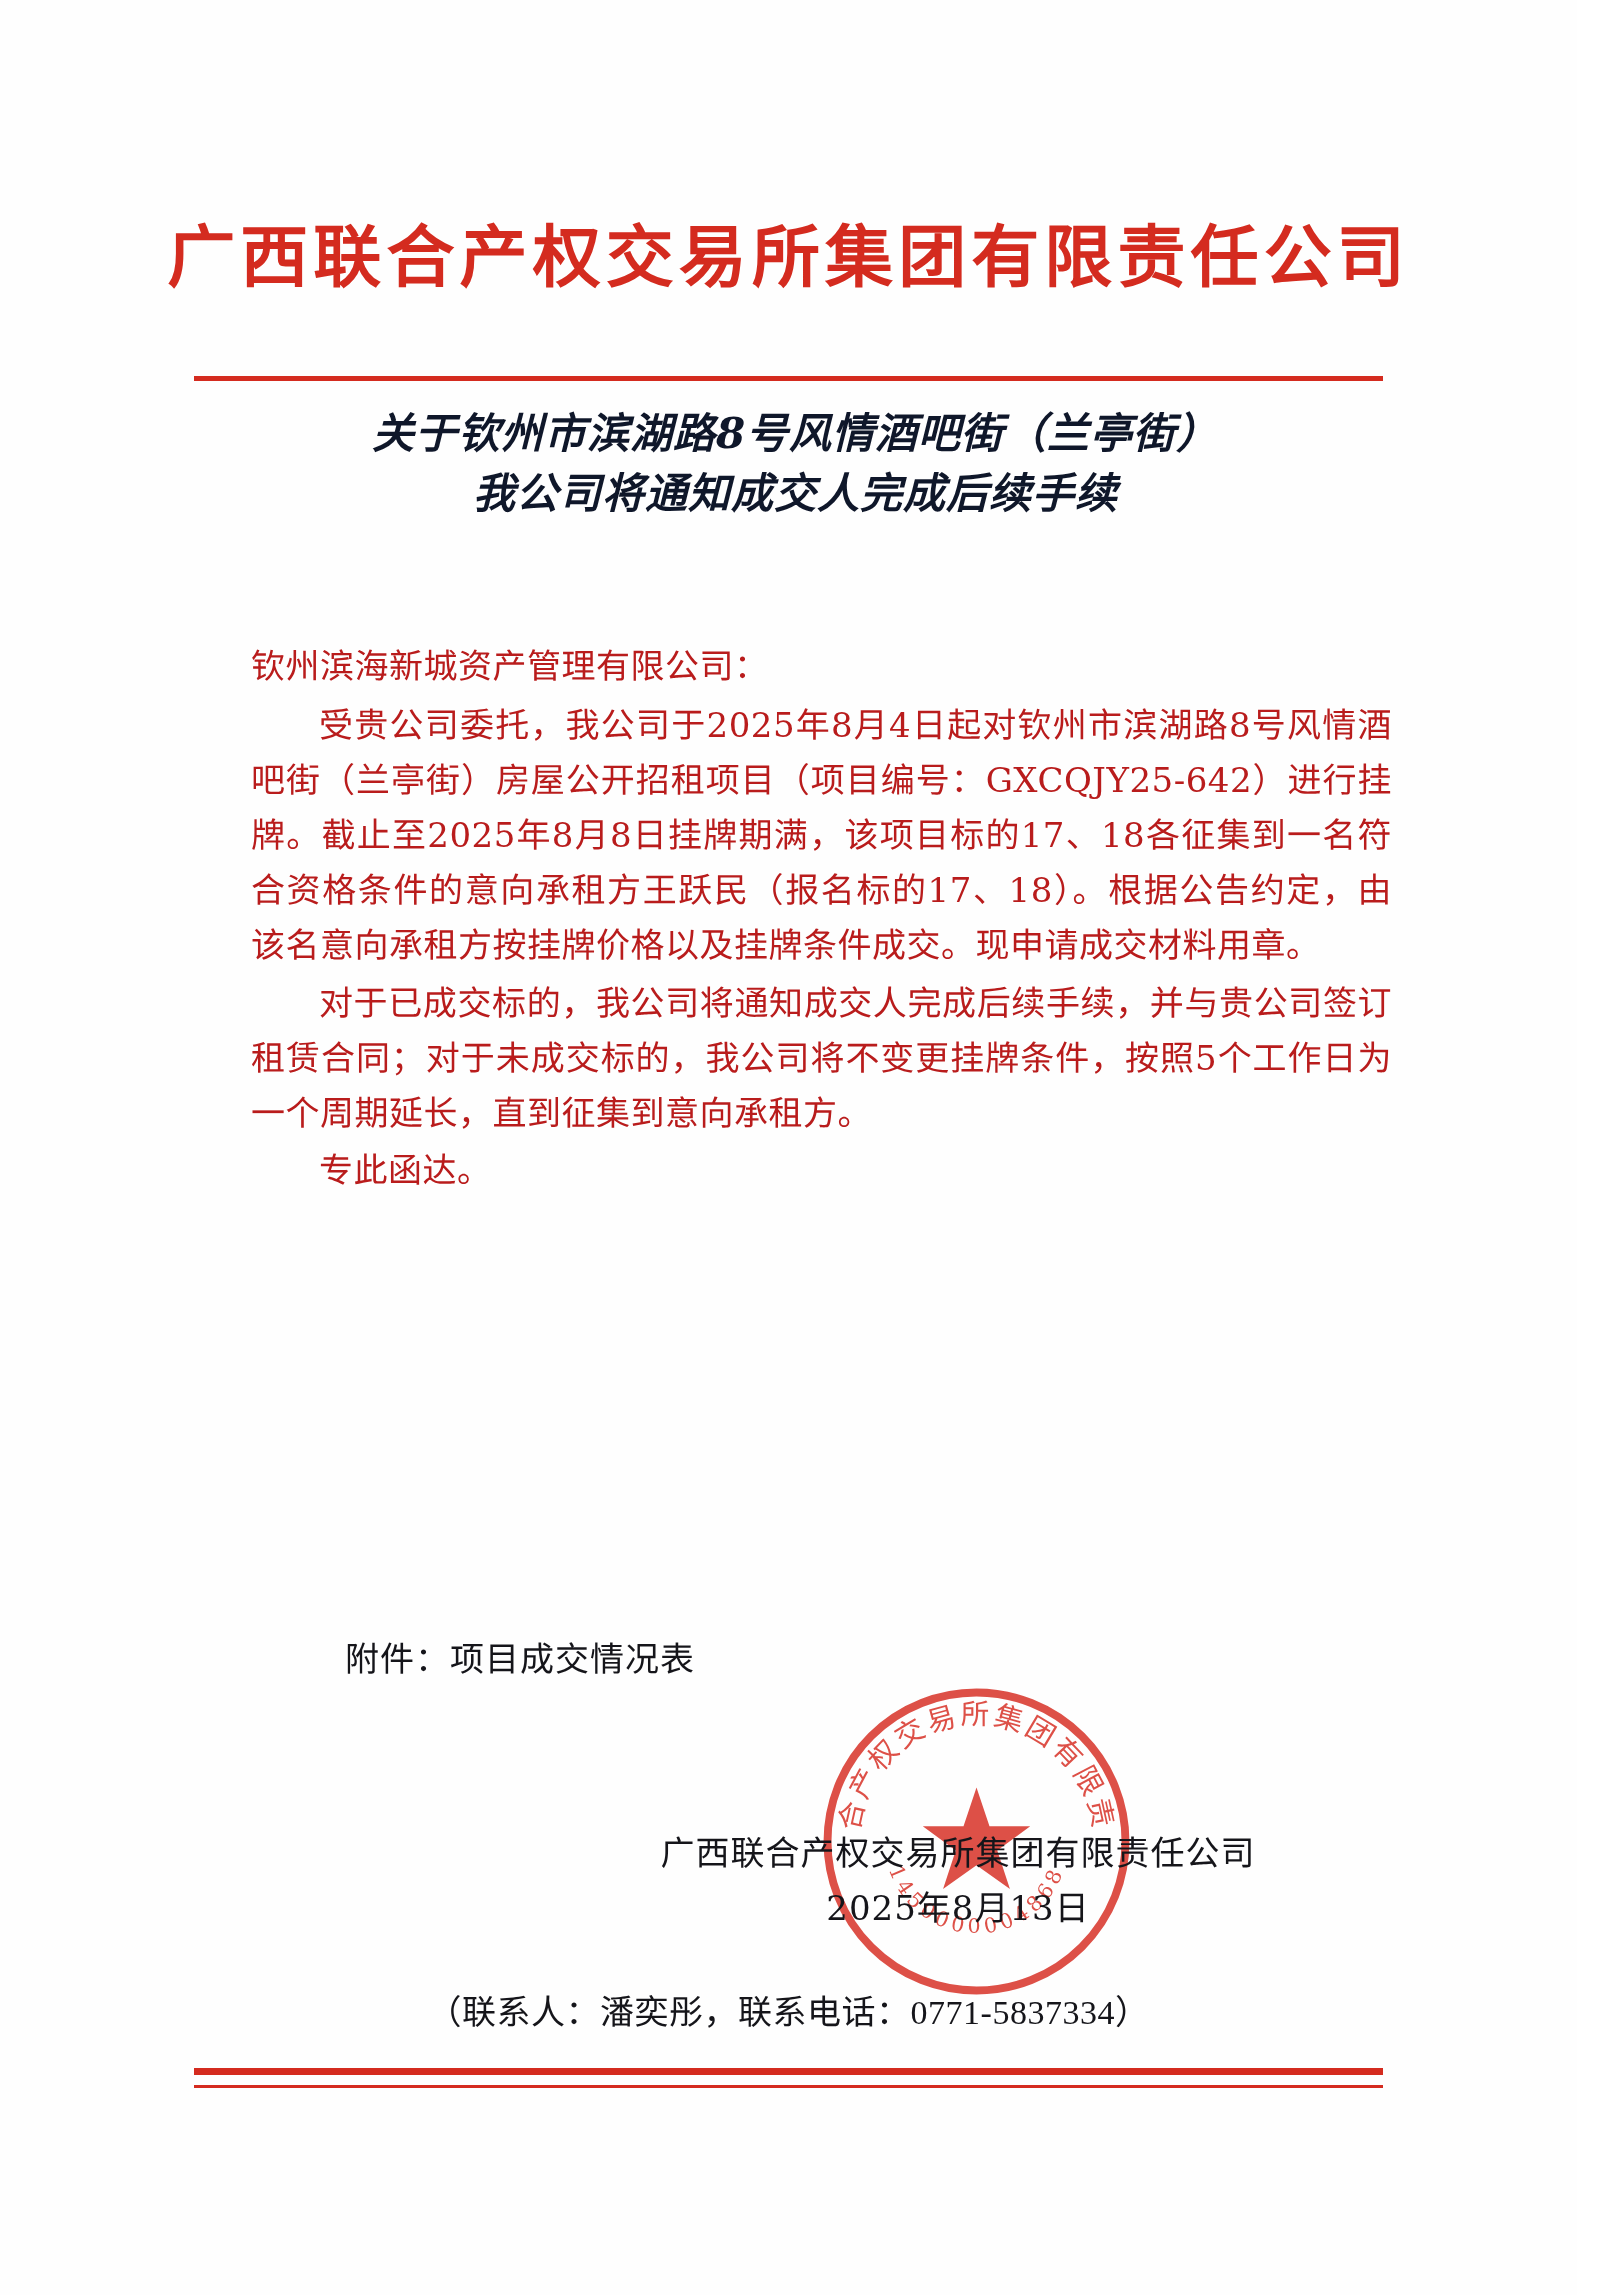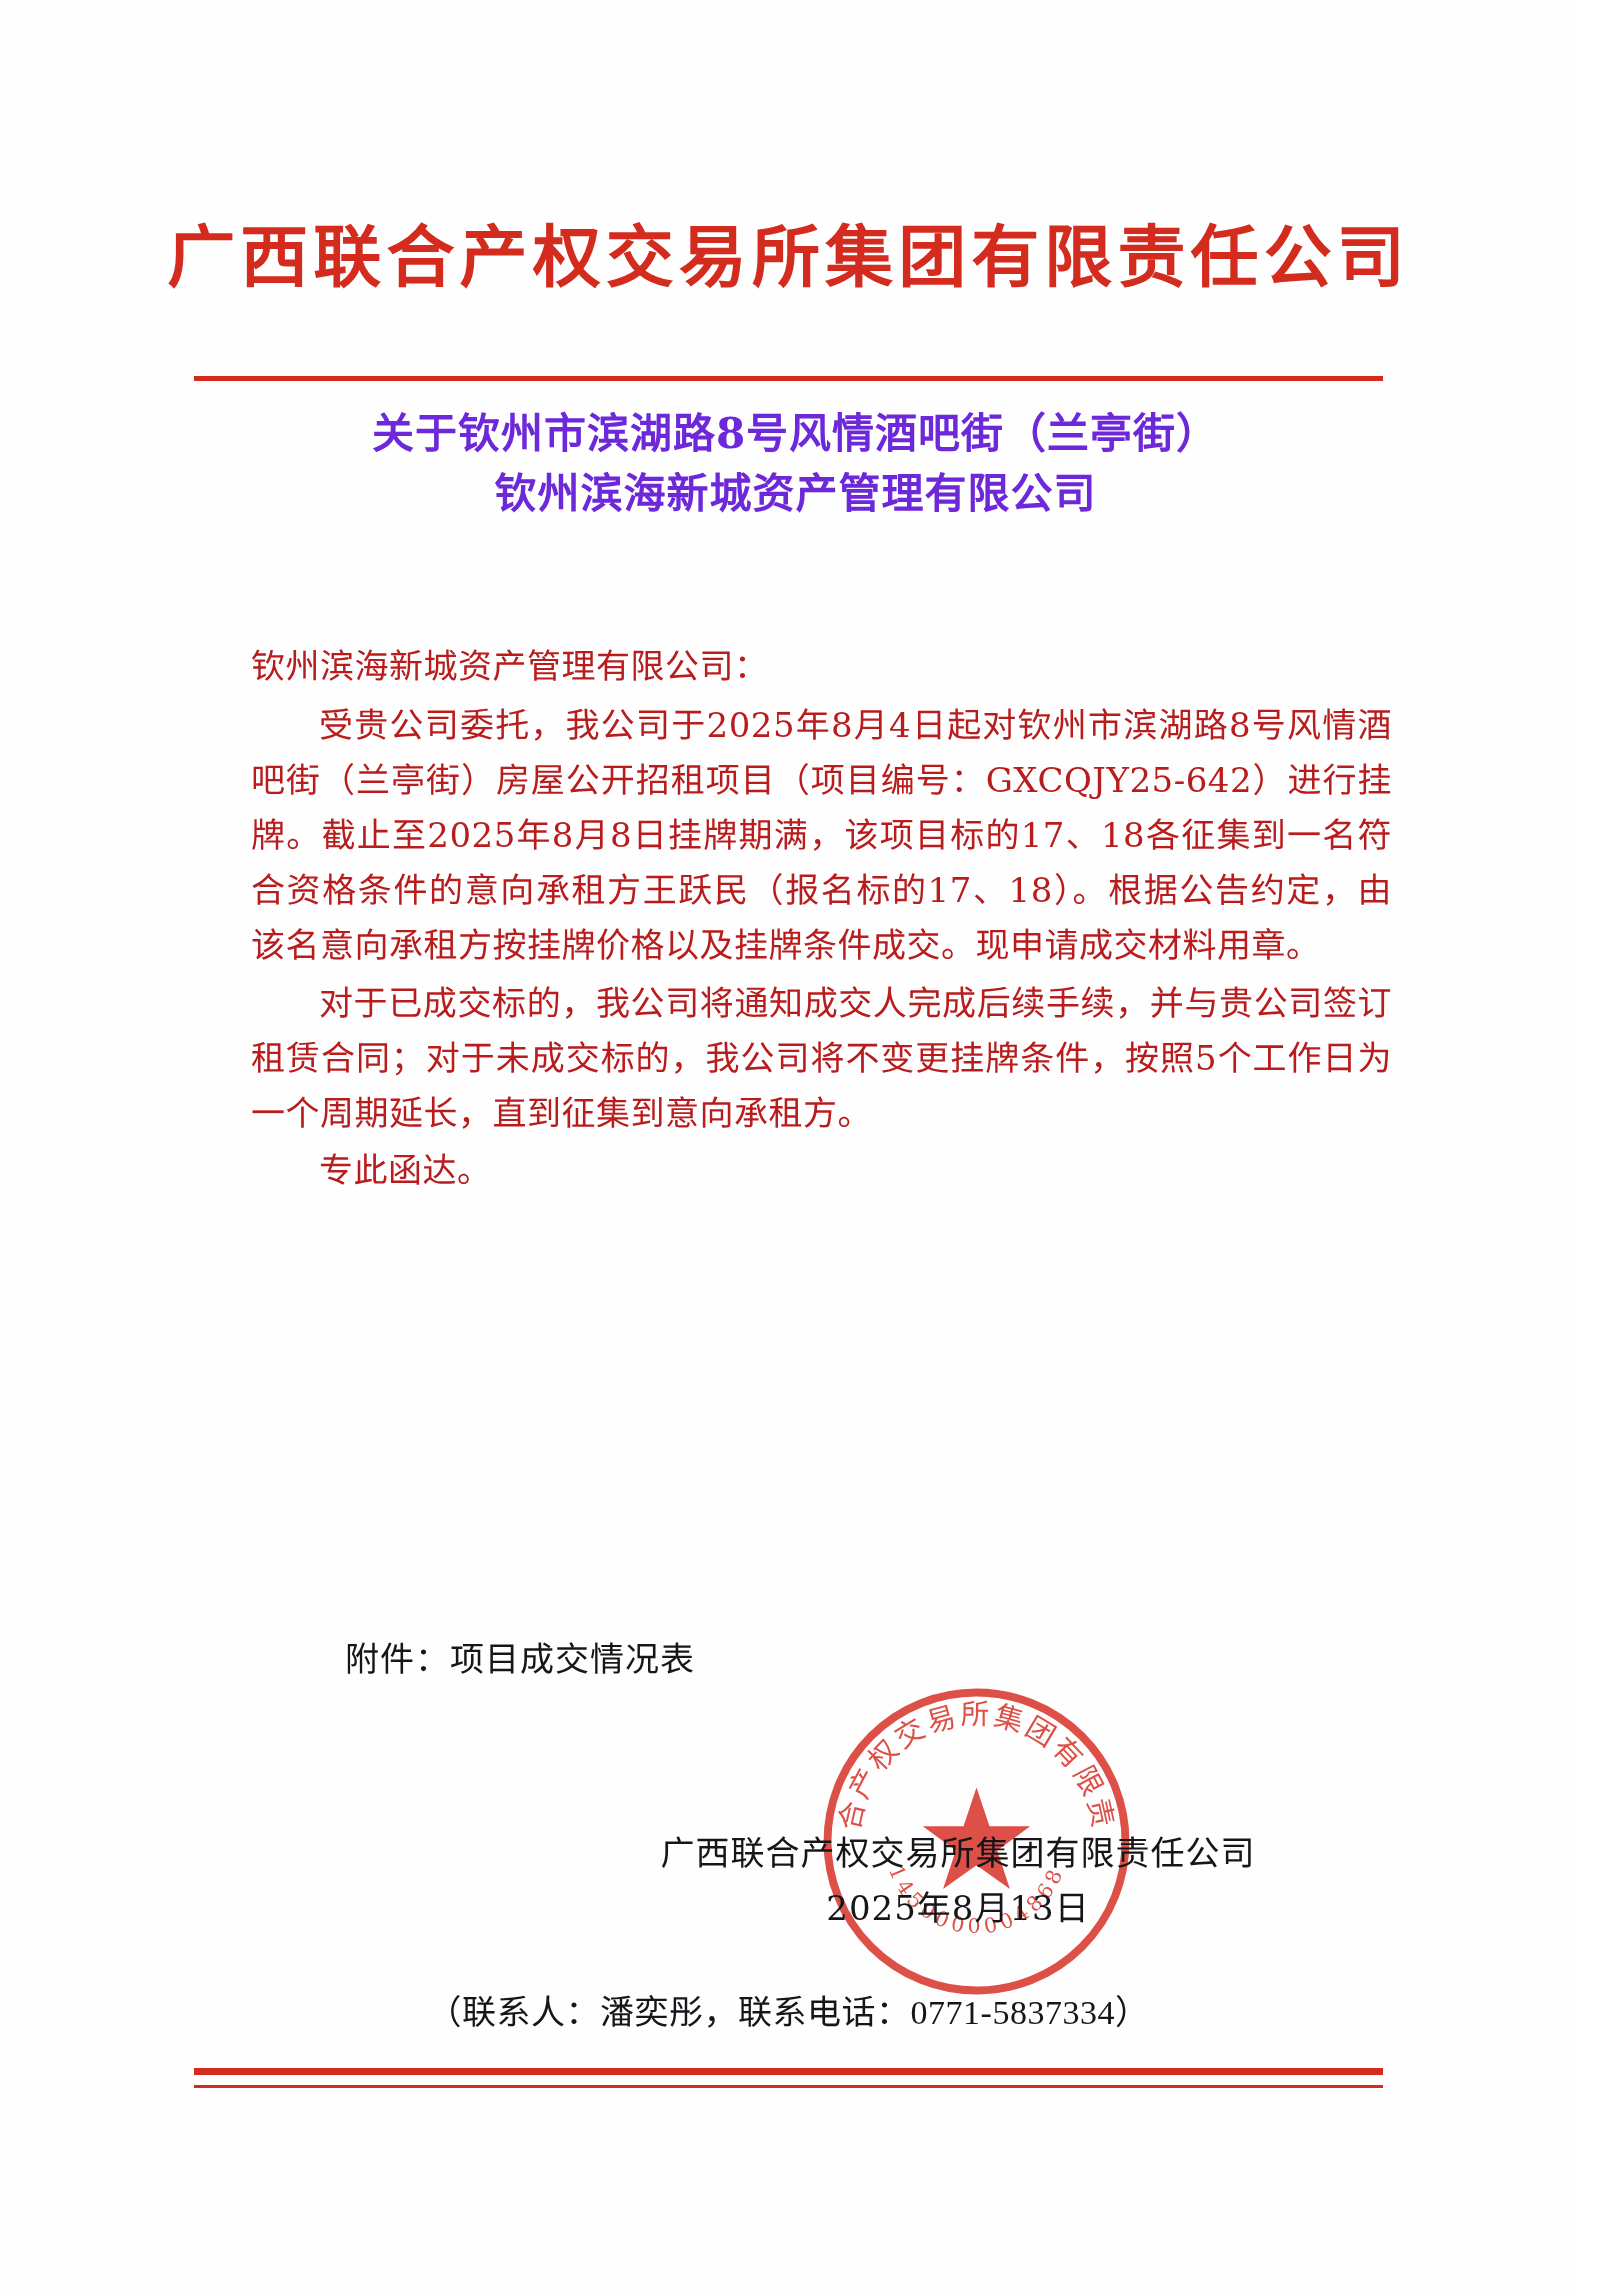--- a/index.html
+++ b/index.html
@@ -53,22 +53,23 @@
   .doc-title {
     position: absolute;
     left: 194px;
     right: 180px;
     top: 404px;
     text-align: center;
     font-family: "DejaVu Serif", "Liberation Serif", serif;
     font-weight: bold;
     font-size: 42px;
     line-height: 1.42;
-    color: #6d28d9;
+    color: #0f172a;
     letter-spacing: 1px;
+    font-style: italic;
   }
   .doc-title .line {
     display: block;
     white-space: nowrap;
   }
 
   
   .body-block {
     position: absolute;
     left: 251px;
@@ -165,21 +166,21 @@
 
 <div class="page">
 
   <div class="letterhead">
     <div class="org-title">广西联合产权交易所集团有限责任公司</div>
   </div>
   <div class="rule-top"></div>
 
   <div class="doc-title">
     <span class="line">关于钦州市滨湖路8号风情酒吧街（兰亭街）</span>
-    <span class="line">钦州滨海新城资产管理有限公司</span>
+    <span class="line">我公司将通知成交人完成后续手续</span>
   </div>
 
   <div class="body-block">
     <p class="recipient">钦州滨海新城资产管理有限公司：</p>
     <p class="para">受贵公司委托，我公司于2025年8月4日起对钦州市滨湖路8号风情酒吧街（兰亭街）房屋公开招租项目（项目编号：GXCQJY25-642）进行挂牌。截止至2025年8月8日挂牌期满，该项目标的17、18各征集到一名符合资格条件的意向承租方王跃民（报名标的17、18）。根据公告约定，由该名意向承租方按挂牌价格以及挂牌条件成交。现申请成交材料用章。</p>
     <p class="para">对于已成交标的，我公司将通知成交人完成后续手续，并与贵公司签订租赁合同；对于未成交标的，我公司将不变更挂牌条件，按照5个工作日为一个周期延长，直到征集到意向承租方。</p>
     <p class="para">专此函达。</p>
   </div>
 
   <div class="attachment">附件：项目成交情况表</div>

